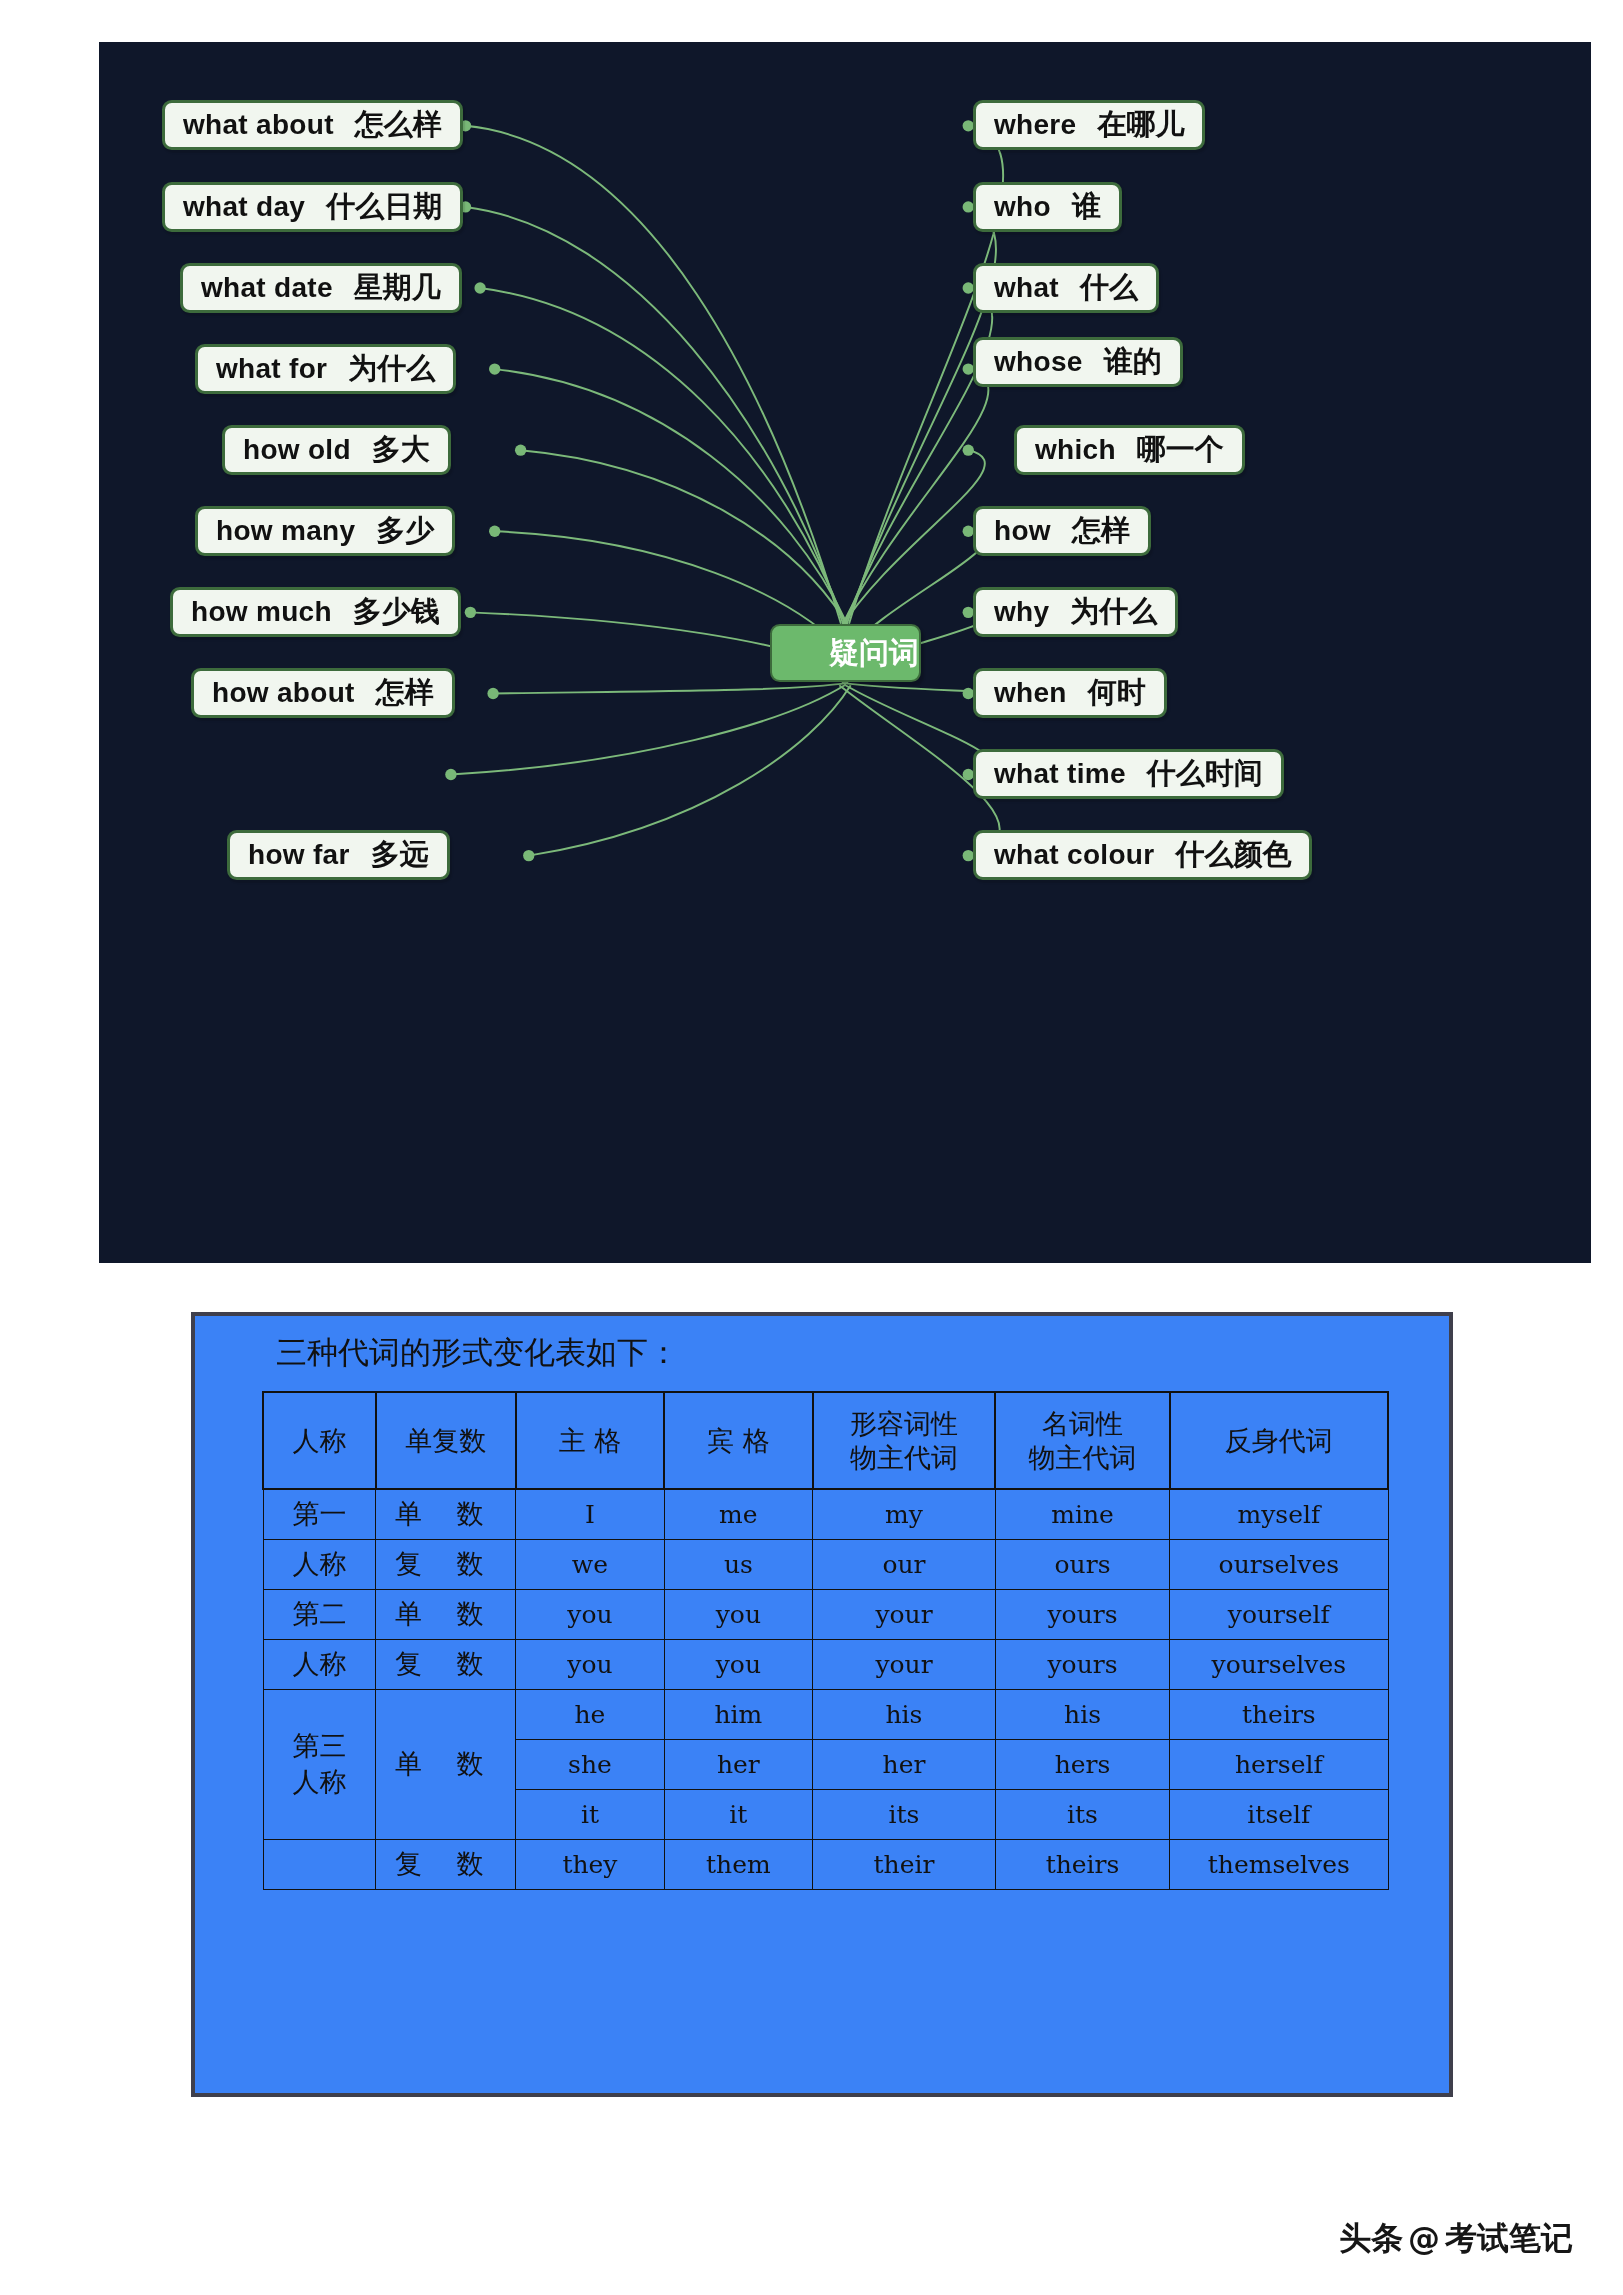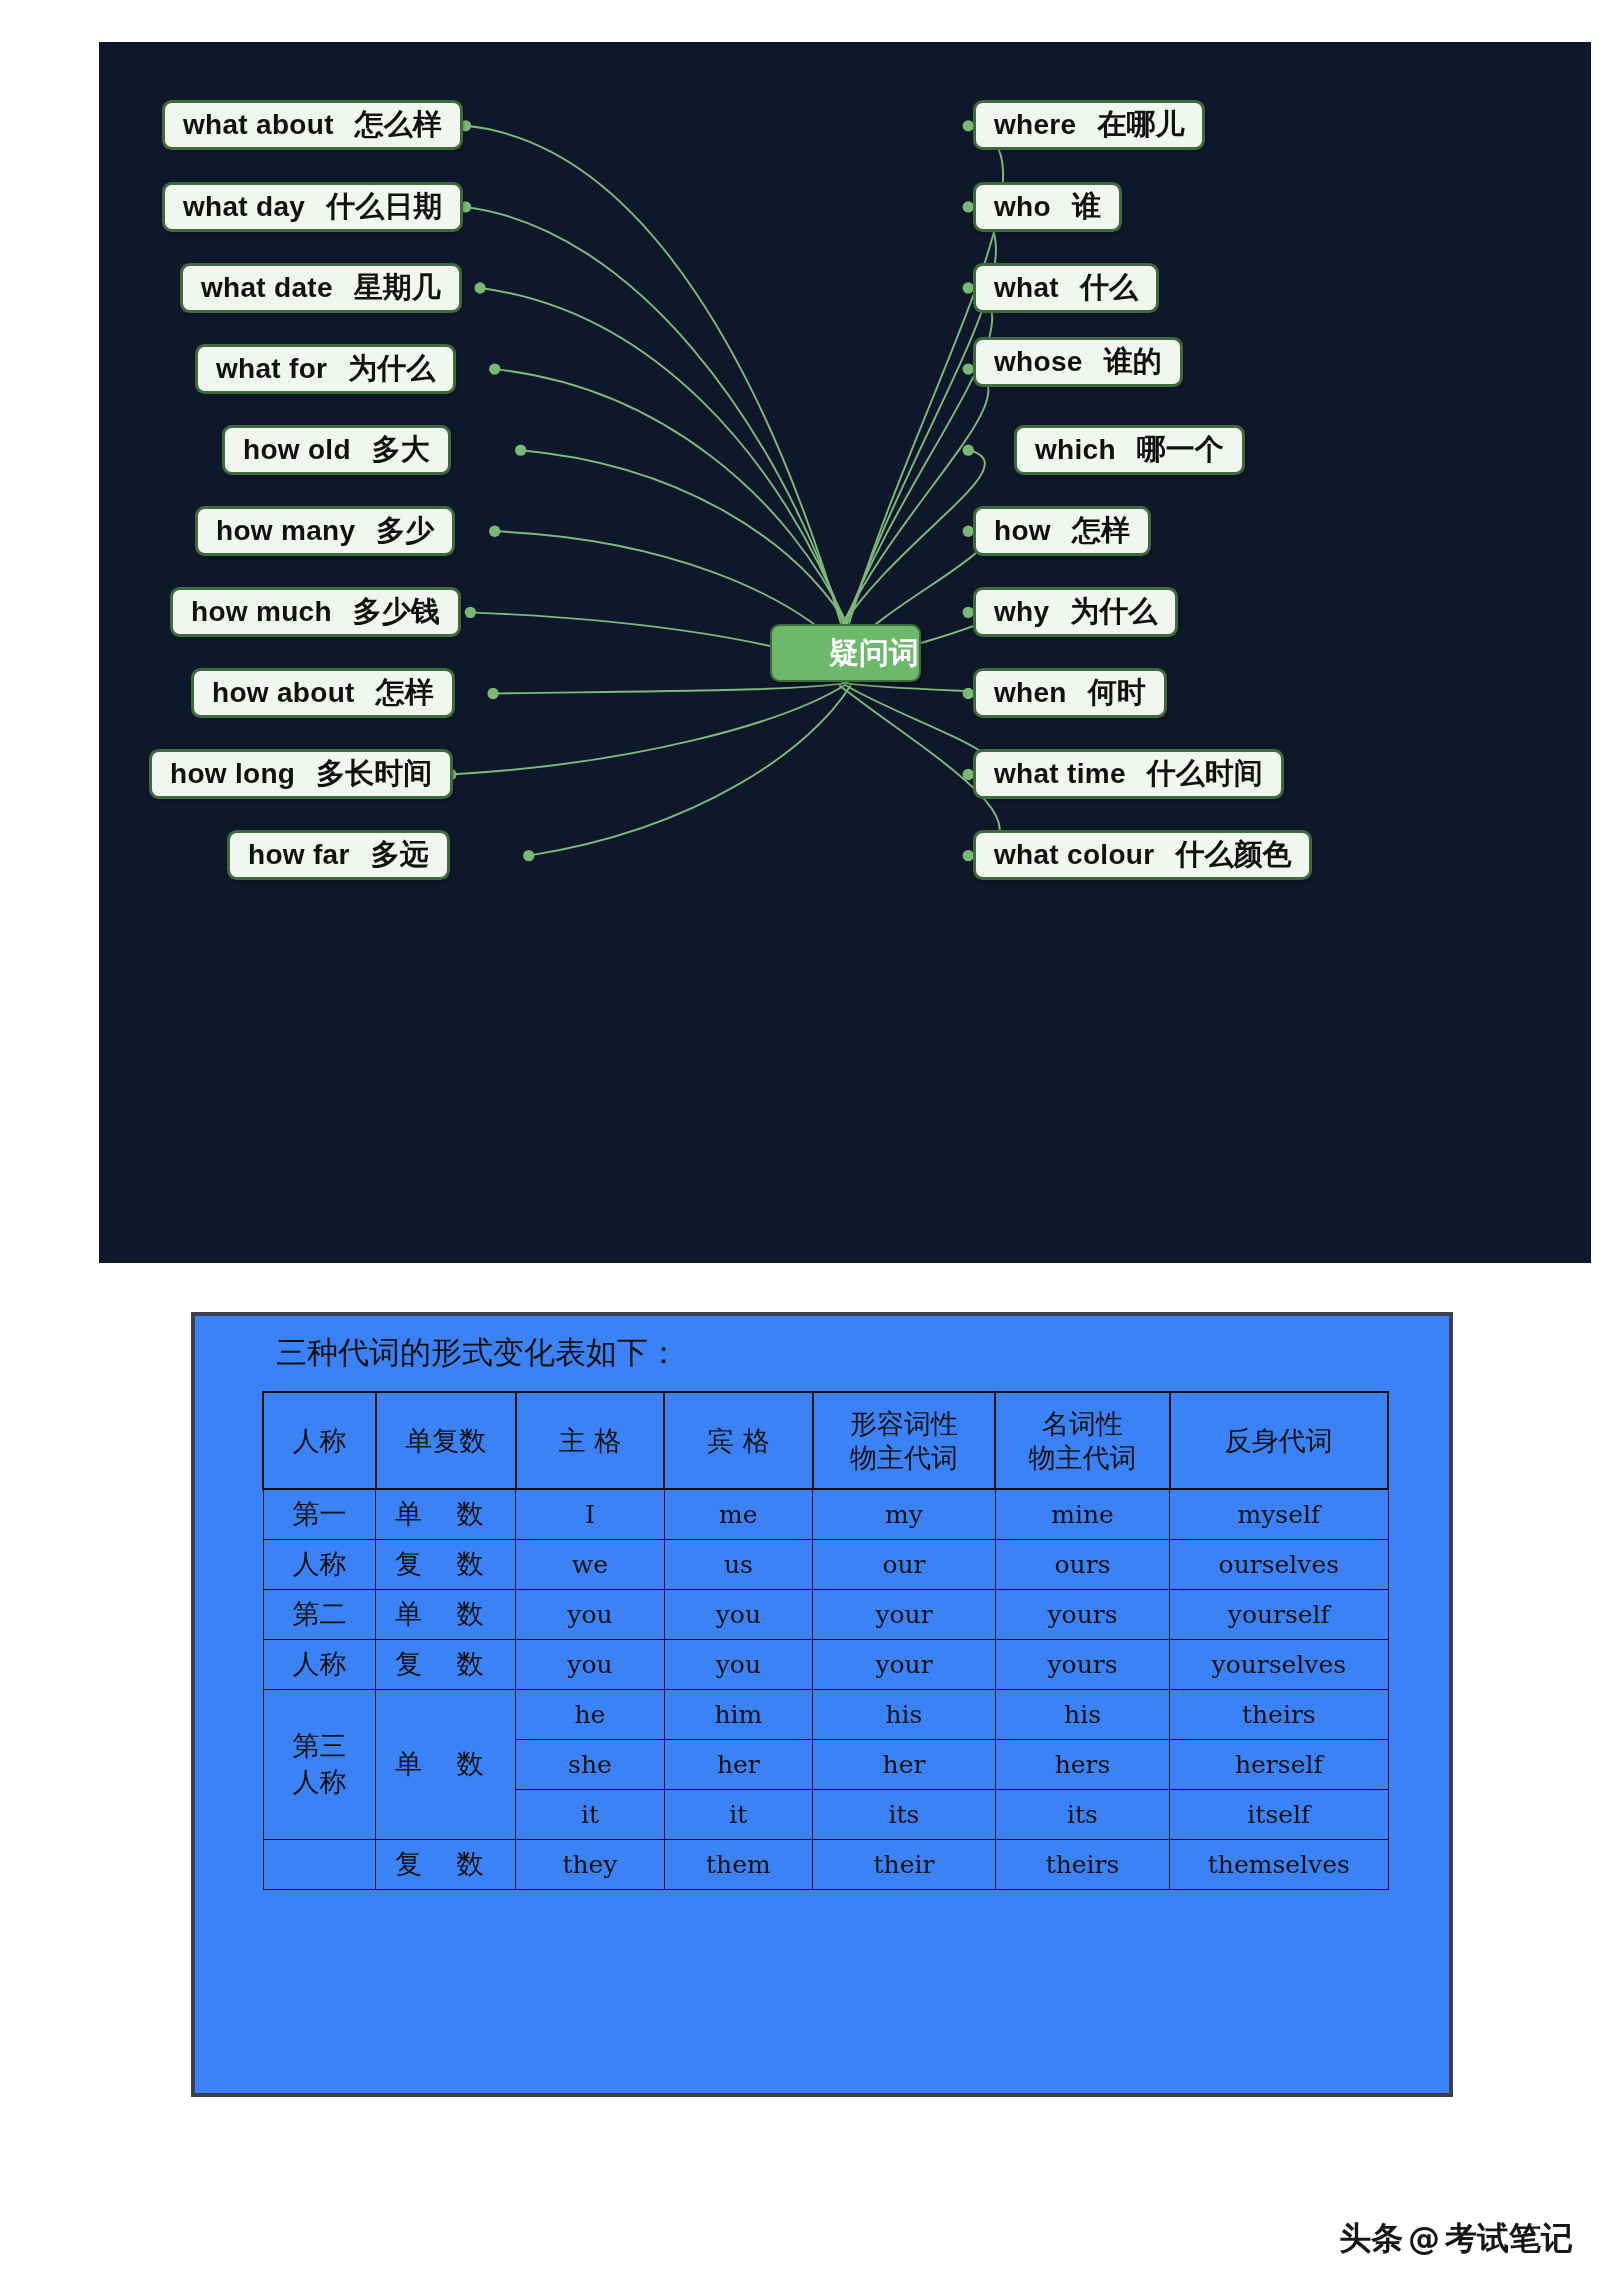--- a/index.html
+++ b/index.html
@@ -224,24 +224,20 @@
     <span class="cn">多少</span>
   </div>
   <div class="node" style="left:71px;  top:545px;">
     <span class="en">how much</span>
     <span class="cn">多少钱</span>
   </div>
   <div class="node" style="left:92px; top:626px;">
     <span class="en">how about</span>
     <span class="cn">怎样</span>
   </div>
-  <div class="node" style="left:50px;  top:707px;">
-    <span class="en">how long</span>
-    <span class="cn">多长时间</span>
-  </div>
   <div class="node" style="left:128px; top:788px;">
     <span class="en">how far</span>
     <span class="cn">多远</span>
   </div>
 
   <div id="center-node">
     <span>疑问词</span>
   </div>
 
   <div class="node" style="left:874px; top:58px;">

